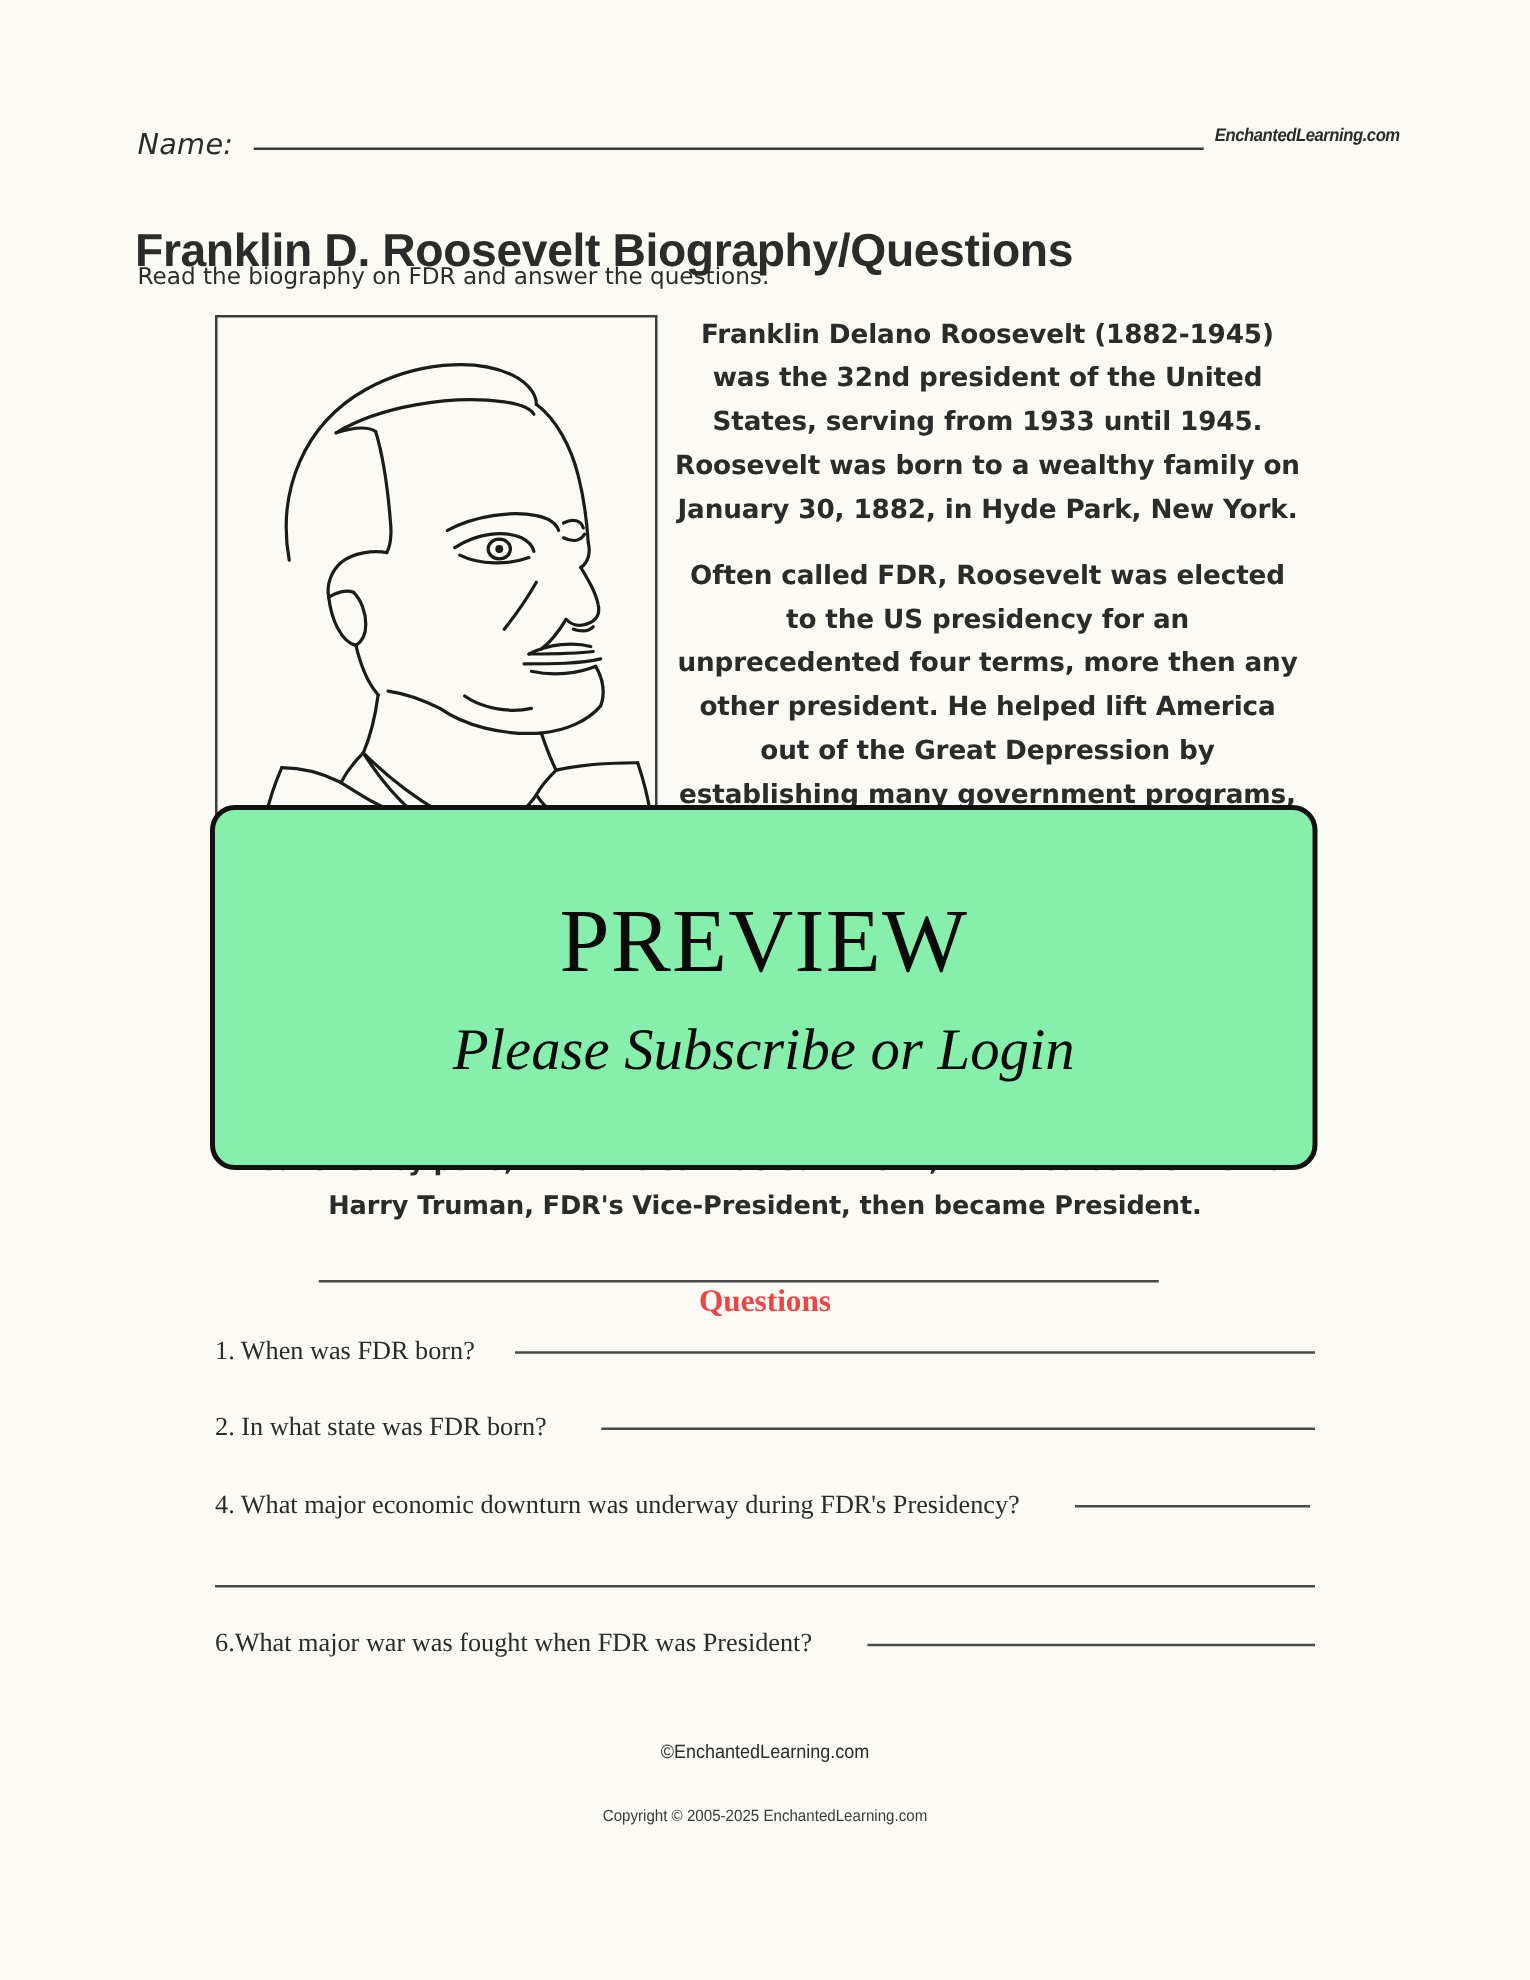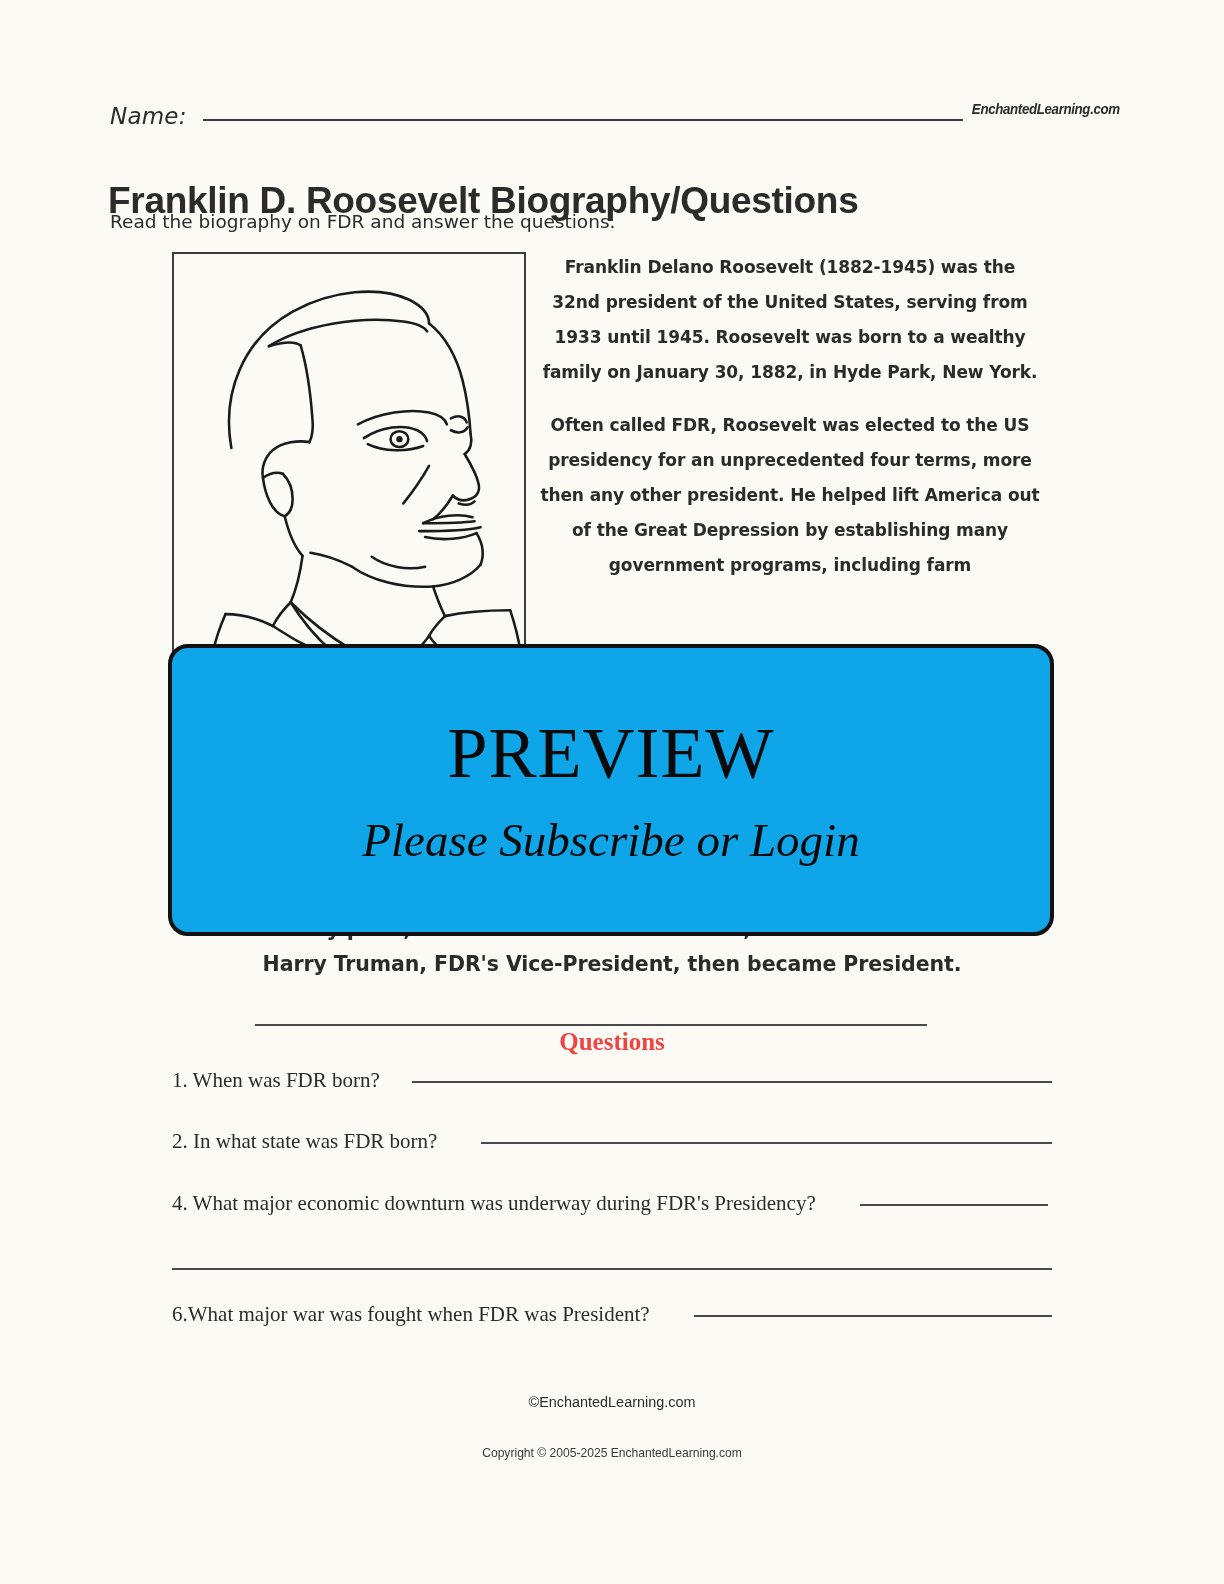--- a/index.html
+++ b/index.html
@@ -103,21 +103,21 @@
   }
 
   
   .bio {
     position: absolute;
     left: 540px;
     top: 250px;
     width: 500px;
     text-align: center;
     font-family: "DejaVu Sans", sans-serif;
-    font-size: 17px;
+    font-size: 21px;
     font-weight: bold;
     line-height: 35px;
     letter-spacing: -0.1px;
     color: #2b2b2b;
   }
   .bio p { margin: 0 0 18px 0; }
 
   .bio-lower {
     position: absolute;
     left: 162px;
@@ -133,21 +133,21 @@
   }
   .bio-lower p { margin: 0; }
 
   
   .preview-overlay {
     position: absolute;
     left: 168px;
     top: 644px;
     width: 886px;
     height: 292px;
-    background: #0ea5e9;
+    background: #86efac;
     border: 4px solid #111111;
     border-radius: 20px;
     box-sizing: border-box;
     display: flex;
     flex-direction: column;
     align-items: center;
     justify-content: center;
     z-index: 30;
   }
   .preview-word {

